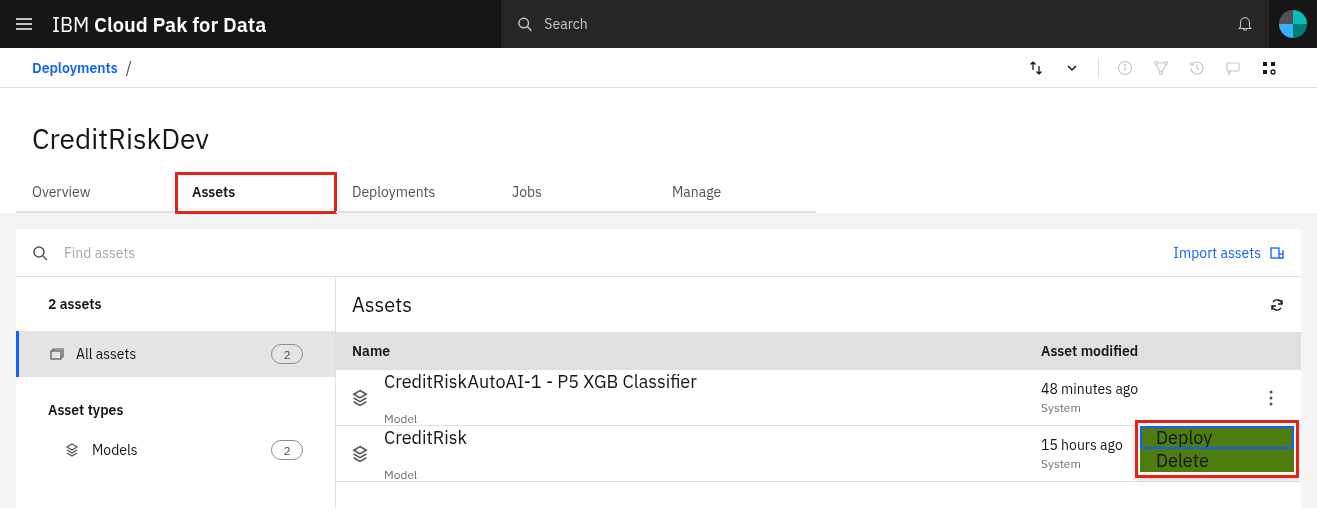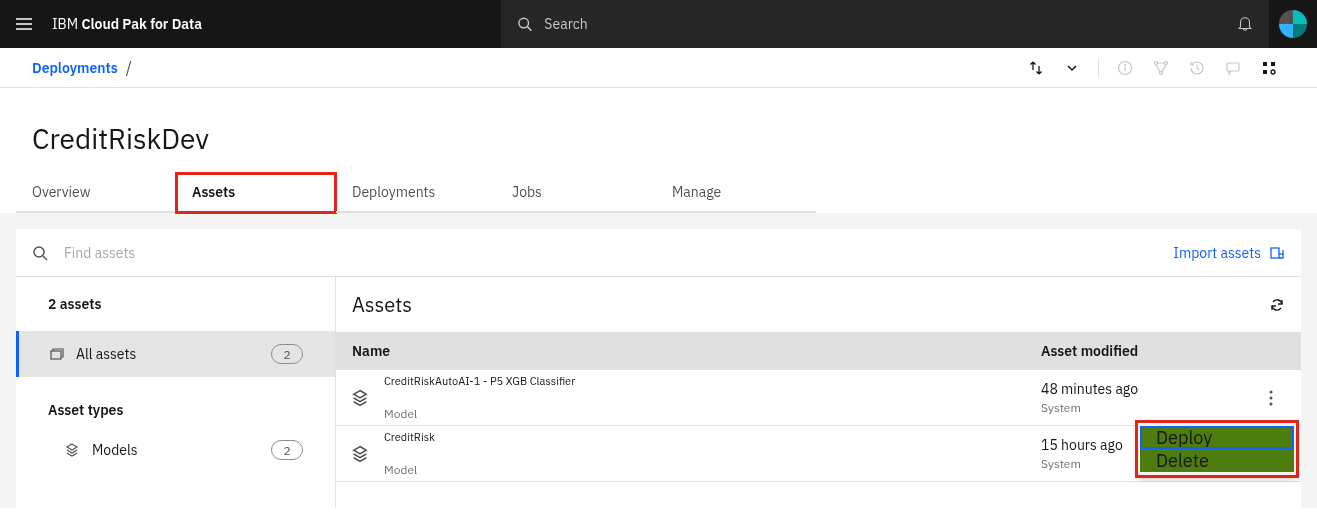--- a/index.html
+++ b/index.html
@@ -1,21 +1,21 @@
 <!DOCTYPE html>
 <html><head>
 <meta charset="utf-8">
 <style>
 * { margin:0; padding:0; box-sizing:border-box; font-family:"IBM Plex Sans",-apple-system,BlinkMacSystemFont,"Segoe UI",Helvetica,Arial,sans-serif; }
 html,body { width:1317px; height:515px; background:#fff; color:#161616; overflow:hidden; }
 
 
 .header { height:48px; background:#161616; display:flex; align-items:center; color:#fff; }
 .hamburger { width:48px; display:flex; align-items:center; justify-content:center; cursor:pointer; }
-.brand { font-size:14px; margin-left:4px; white-space:nowrap; }
+.brand { font-size:20px; margin-left:4px; white-space:nowrap; }
 .brand .thin { font-weight:400; }
 .brand .bold { font-weight:600; }
 .search-area { margin-left:auto; display:flex; align-items:center; background:#262626; height:48px; width:720px; padding:0 16px; }
 .search-area input { background:transparent; border:none; outline:none; color:#8b5cf6; font-size:14px; margin-left:12px; width:100%; }
 .search-area input::placeholder { color:#c6c6c6; }
 .hdr-right { display:flex; align-items:center; height:100%; }
 .hdr-icon-btn { width:48px; height:48px; display:flex; align-items:center; justify-content:center; cursor:pointer; }
 .hdr-icon-btn.dark { background:#262626; }
 .avatar-circle { width:28px; height:28px; border-radius:50%; position:relative; overflow:hidden; }
 .avatar-q { position:absolute; width:50%; height:50%; }
@@ -71,21 +71,21 @@
 .refresh-btn { cursor:pointer; color:#161616; }
 
 .tbl-head { display:flex; background:#e0e0e0; height:38px; align-items:center; font-size:14px; font-weight:600; }
 .col-name { flex:1; padding-left:16px; }
 .col-mod { width:200px; }
 .col-act { width:60px; }
 
 .row { display:flex; height:56px; align-items:center; border-bottom:1px solid #e0e0e0; background:#fff; }
 .row .icon-cell { width:48px; display:flex; align-items:center; justify-content:center; color:#525252; }
 .row .name-cell { flex:1; }
-.row .name-cell .n { font-size:11px; color:#161616; }
+.row .name-cell .n { font-size:18px; color:#161616; }
 .row .name-cell .t { font-size:12px; color:#6f6f6f; margin-top:18px; }
 .row .mod-cell { width:200px; }
 .row .mod-cell .m { font-size:14px; }
 .row .mod-cell .s { font-size:12px; color:#6f6f6f; margin-top:2px; }
 .row .act-cell { width:60px; display:flex; align-items:center; justify-content:center; }
 .overflow-btn { width:32px; height:32px; display:flex; align-items:center; justify-content:center; cursor:pointer; color:#525252; }
 .overflow-btn.hl { outline:3px solid #e1251b; }
 
 
 .ctx-menu { position:absolute; top:52px; right:4px; width:160px; background:#f4f4f4; box-shadow:0 2px 6px rgba(0,0,0,0.3); z-index:10; }

